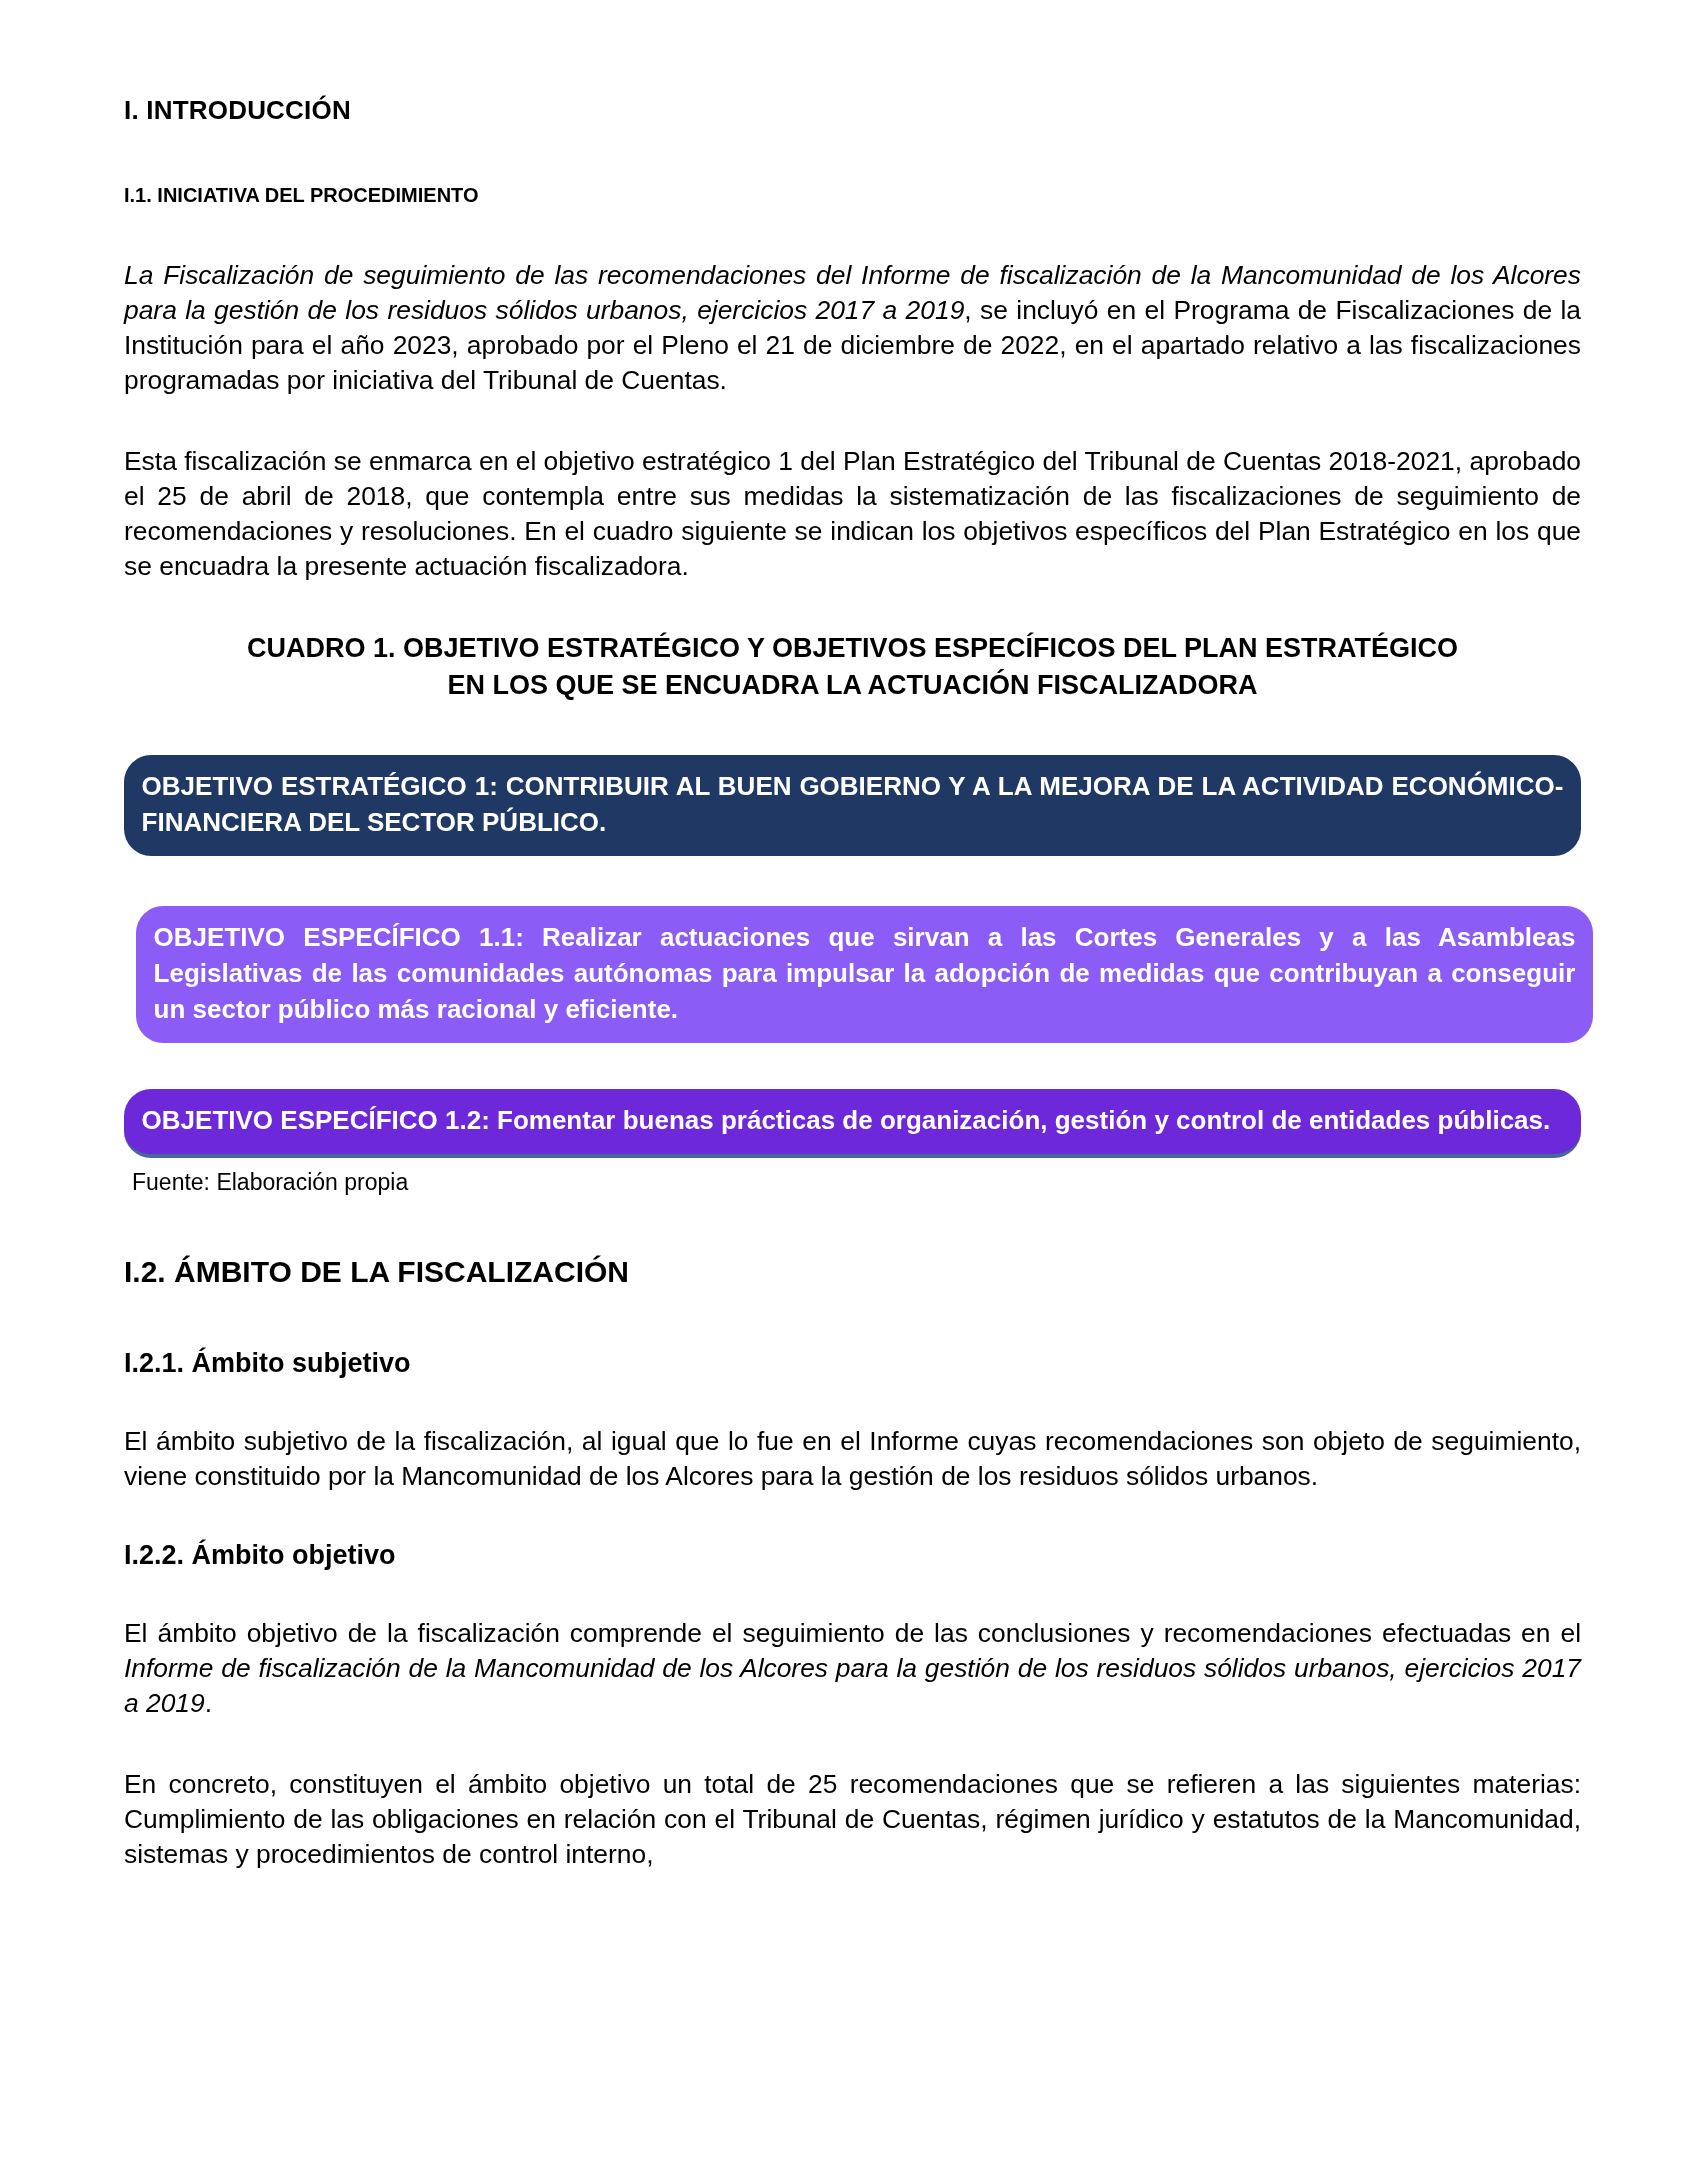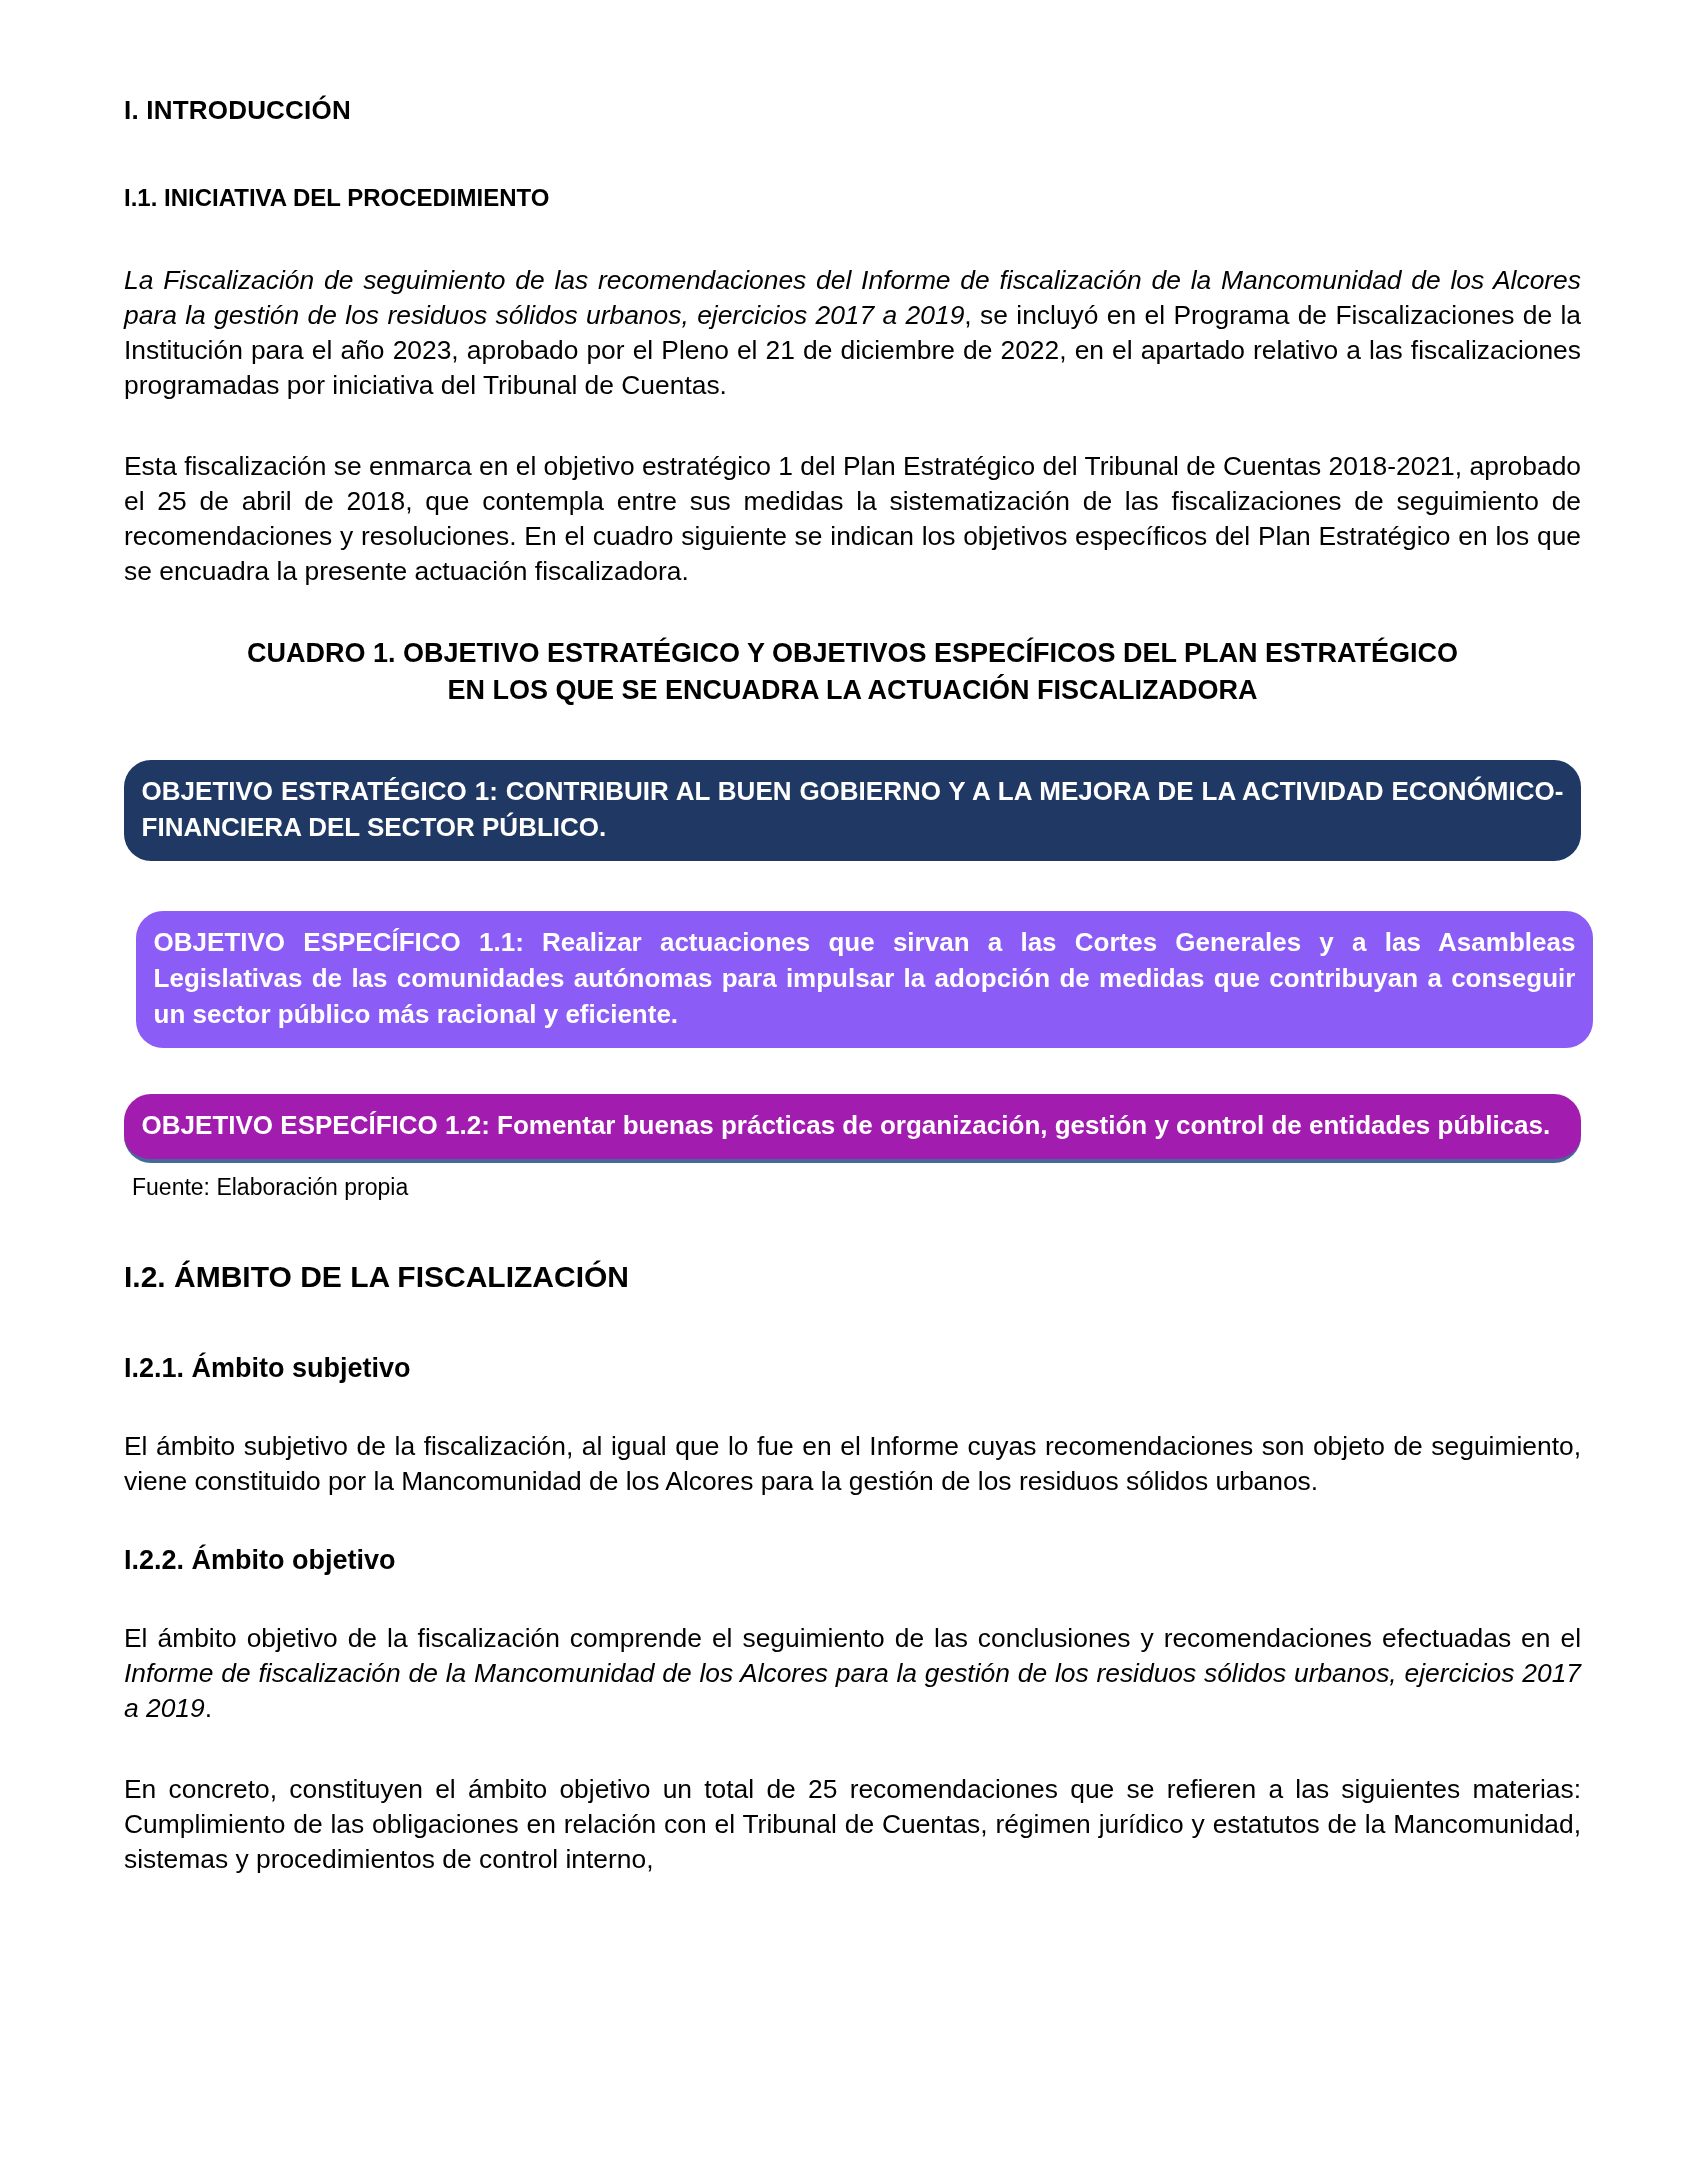--- a/index.html
+++ b/index.html
@@ -18,21 +18,21 @@
   }
   .doc { width: 100%; }
 
   h1.doc-title {
     font-size: 26px;
     font-weight: bold;
     margin: 0 0 58px 0;
     letter-spacing: 0.2px;
   }
   h2.section-heading {
-    font-size: 24px;
+    font-size: 20px;
     font-weight: bold;
     margin: 0 0 51px 0;
   }
   h3.sub-heading {
     font-size: 27px;
     font-weight: bold;
     margin: 0 0 45px 0;
   }
   p.body-para {
     font-size: 26.4px;
@@ -64,21 +64,21 @@
   }
   .objective-box.strategic {
     background: #1F3864;
     margin: 0 0 50px 0;
   }
   .objective-box.specific-1 {
     background: #8b5cf6;
     margin: 0 0 46px 12px;
   }
   .objective-box.specific-2 {
-    background: #a21caf;
+    background: #6d28d9;
     margin: 0 0 0 0;
     border-bottom: 4px solid #46689a;
   }
 
   .source-note {
     font-size: 23px;
     margin: 11.2px 0 59px 8px;
     text-align: left;
   }
 

